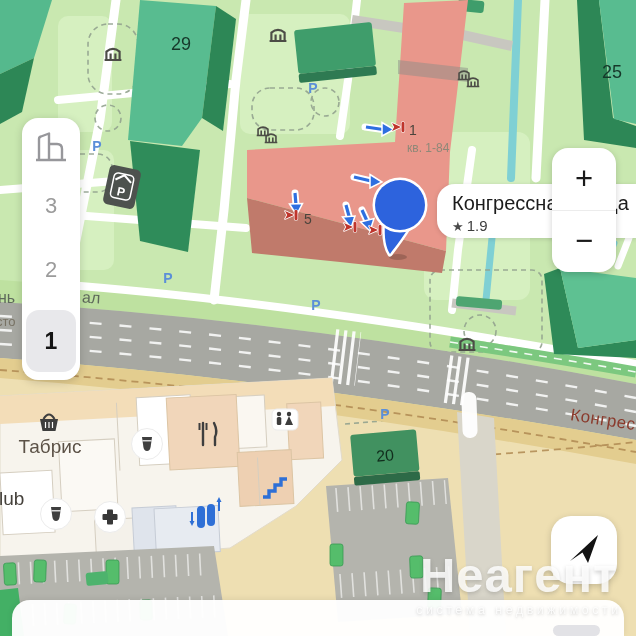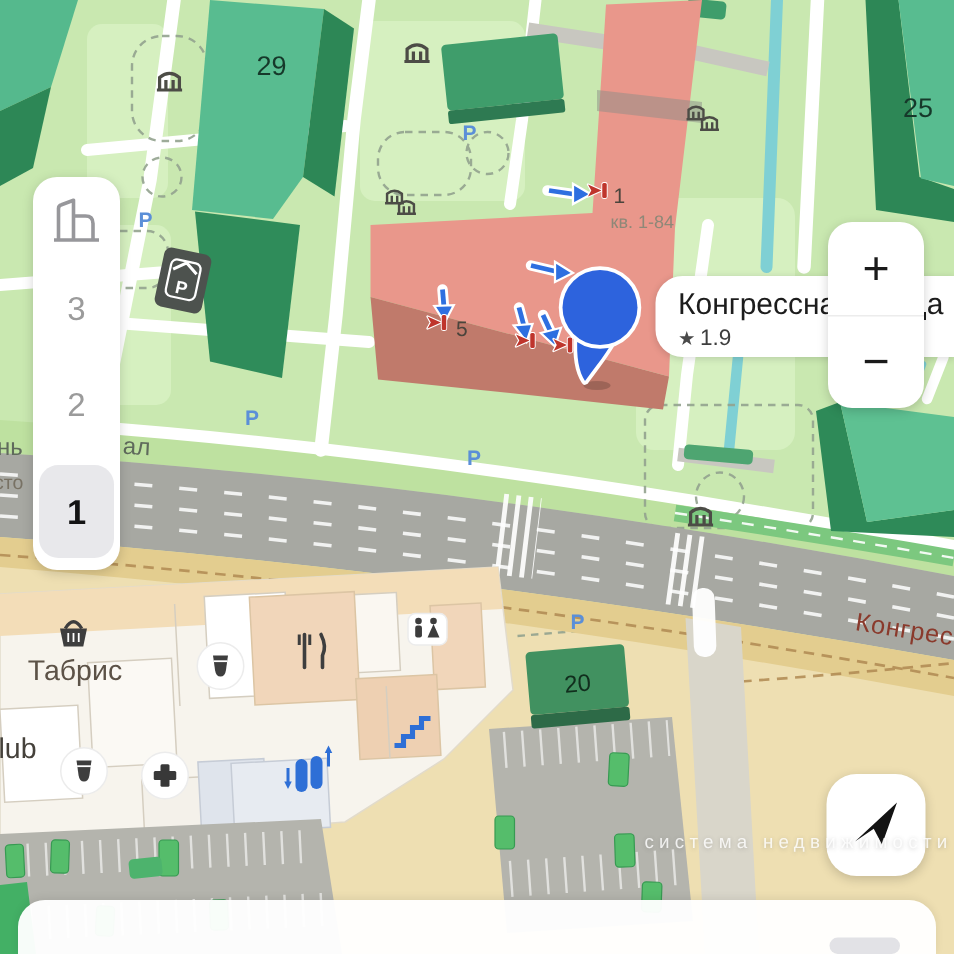--- a/index.html
+++ b/index.html
@@ -35,21 +35,21 @@
     align-items:center;justify-content:center;cursor:pointer;}
   
   #sheet{position:absolute;left:12px;top:600px;width:612px;height:36px;background:rgba(255,255,255,.96);
     border-radius:18px 18px 0 0;box-shadow:0 -1px 6px rgba(0,0,0,.08);z-index:7;}
   #sheet .pill{position:absolute;left:541px;top:25px;width:47px;height:11px;background:#e2e2e6;border-radius:6px;}
   
   #wm{position:absolute;left:403px;top:551px;width:232px;text-align:center;z-index:8;pointer-events:none;}
   #wm .brand{font-size:49px;font-weight:bold;letter-spacing:1px;color:rgba(255,255,255,.83);
     text-shadow:0 2px 4px rgba(90,90,90,.30);line-height:1;}
   #wm .tag{font-size:12.5px;letter-spacing:3.5px;color:rgba(255,255,255,.82);margin-top:3px;
-    text-shadow:0 1px 3px rgba(90,90,90,.30);white-space:nowrap;text-align:right;}
+    text-shadow:0 1px 3px rgba(90,90,90,.30);white-space:nowrap;}
 </style>
 </head>
 <body>
 
 <div id="screen">
 
 <svg id="map" width="636" height="636" viewBox="0 0 636 636">
   <defs>
     <g id="pg" stroke="#4c4c46" stroke-width="1.8" fill="none">
       <path d="M-5.5,5 L-5.5,-2 Q0,-6.5 5.5,-2 L5.5,5"></path>
@@ -368,16 +368,17 @@
   <svg width="66" height="68" viewBox="0 0 66 68">
     <path d="M19,45 L47,19 L37,47 L31.5,36.5 Z" fill="#131313"></path>
   </svg>
 </div>
 
 <div id="sheet">
   <div class="pill"></div>
 </div>
 
 <div id="wm">
+  <div class="brand">Неагент</div>
   <div class="tag">система недвижимости</div>
 </div>
 
 </div>
 
 </body></html>

